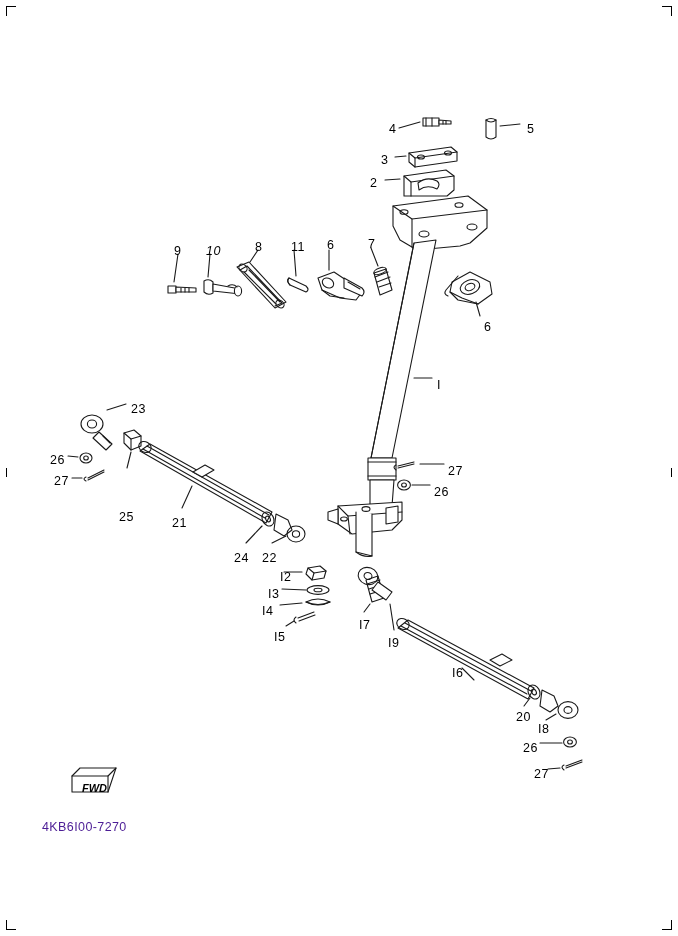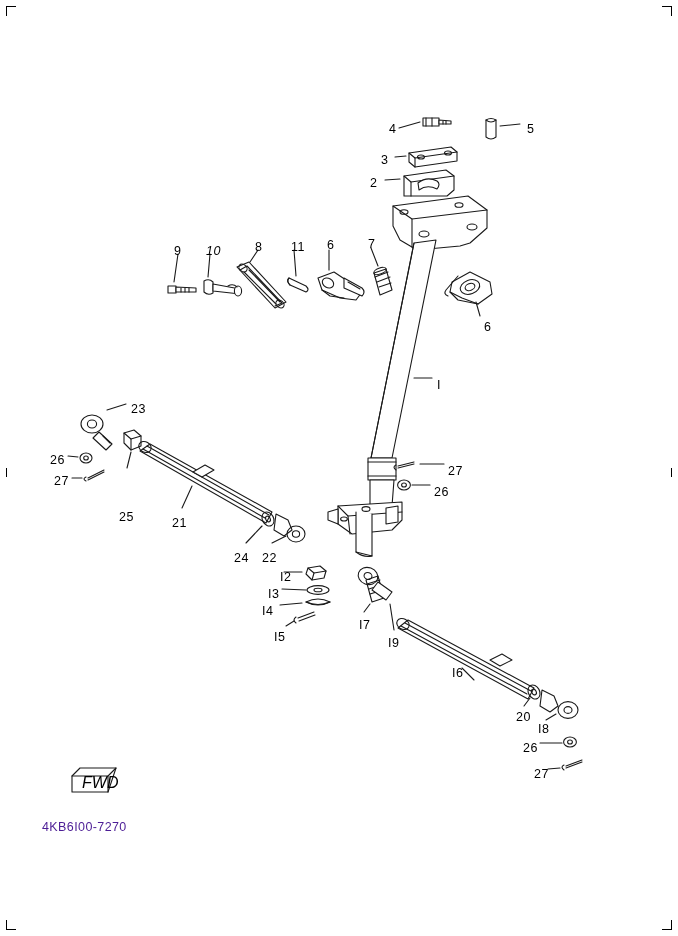--- a/index.html
+++ b/index.html
@@ -44,23 +44,23 @@
   #fwd-label {
     position: absolute;
     left: 70px;
     top: 770px;
     width: 48px;
     height: 28px;
   }
   #fwd-label .fwd-text {
     position: absolute;
     left: 12px;
-    top: 4px;
-    font-size: 16px;
-    font-weight: normal;
+    top: 12px;
+    font-size: 11px;
+    font-weight: bold;
     font-style: italic;
     color: #000;
   }
   .corner {
     position: absolute;
     width: 9px;
     height: 9px;
   }
   .corner.tl { left: 6px; top: 6px; border-left: 1px solid #000; border-top: 1px solid #000; }
   .corner.tr { right: 6px; top: 6px; border-right: 1px solid #000; border-top: 1px solid #000; }

